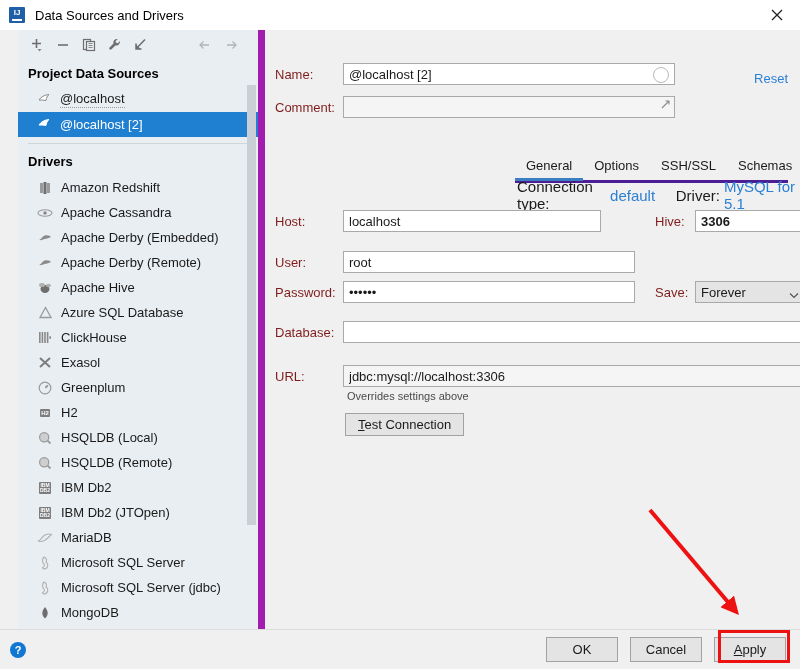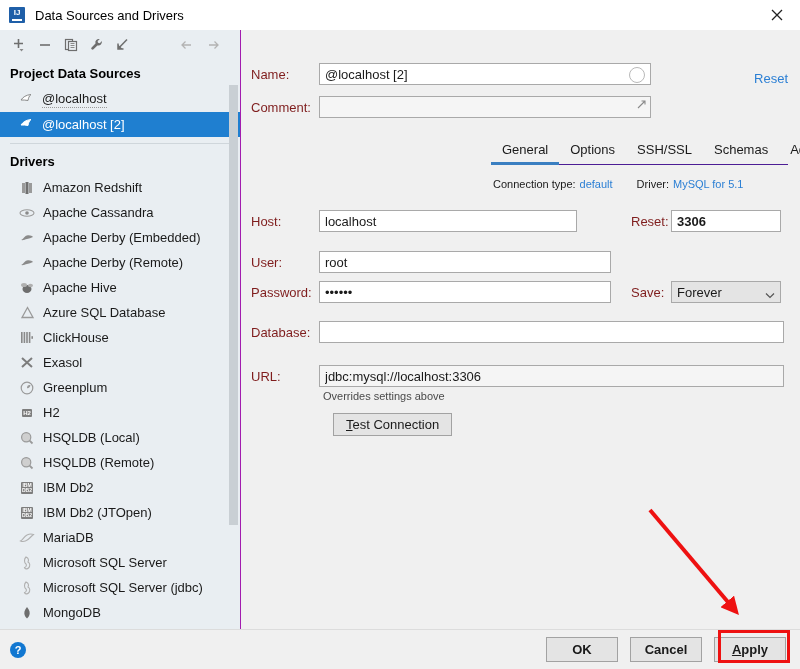--- a/index.html
+++ b/index.html
@@ -64,22 +64,23 @@
     display: flex;
     min-height: 0;
     position: relative;
   }
 
   
   .left-panel {
     width: 240px; flex: 0 0 240px;
     background: #f97316;
     display: flex; flex-direction: column;
-    border-right: 1px solid #a21caf;
-    position: relative;
+    border-right: 7px solid #a21caf;
+    position: relative;
+    margin-left: 18px;
   }
   .toolbar {
     height: 30px; flex: 0 0 30px;
     display: flex; align-items: center;
     padding-left: 6px;
     background: #e9eef2;
     position: relative;
   }
   .tb-btn {
     width: 26px; height: 24px;
@@ -209,42 +210,42 @@
   .comment-wrap { position: relative; }
   .comment-expand {
     position: absolute; right: 4px; top: 3px;
     color: #8a8a8a;
     cursor: pointer;
     line-height: 14px;
   }
 
   
   .tabs {
-    position: absolute; left: 250px; top: 104px;
+    position: absolute; left: 250px; top: 120px;
     right: 12px;
     height: 30px;
-    border-bottom: 1px solid #4c1d95;
+    border-bottom: 3px solid #4c1d95;
     display: flex; align-items: flex-end;
   }
   .tab {
     padding: 0 11px 7px 11px;
     font-size: 13px;
     color: #1a1a1a;
     cursor: pointer;
     position: relative;
   }
   .tab.active::after {
     content:"";
     position:absolute; left:0; right:0; bottom:-1px;
     height: 3px; background: #3a7fc1;
   }
 
   .conn-line {
     position: absolute; left: 252px; top: 148px;
-    font-size: 11px; color: #1a1a1a;
+    font-size: 15px; color: #1a1a1a;
     display: flex; align-items: center; gap: 4px;
   }
   .link { color: #2b7fd4; cursor: pointer; }
 
   .hint {
     position: absolute;
     font-size: 11px; color: #4a4a4a;
   }
   .btn {
     box-sizing: border-box;
@@ -276,21 +277,21 @@
     border-radius: 50%;
     background: #1177d1;
     color: #fff; font-size: 11px; font-weight: bold;
     display:flex; align-items:center; justify-content:center;
     cursor: pointer;
   }
   .footer-btns {
     position: absolute; right: 14px; top: 7px;
     display: flex; gap: 12px;
   }
-  .footer-btns .btn { min-width: 72px; text-align:center; padding:0; height:25px; line-height: 23px; font-weight: bold;}
+  .footer-btns .btn { min-width: 72px; text-align:center; padding:0; height:25px; line-height: 23px;}
 
   
   .anno {
     position: absolute; inset: 0;
     pointer-events: none;
   }
   .anno-box {
     position: absolute;
     border: 3px solid #ee1111;
     box-sizing: border-box;
@@ -586,21 +587,21 @@
         <span style="width:16px;"></span>
         <span>Driver:</span>
         <span class="link">MySQL for 5.1</span>
       </div>
 
       <div class="frow" style="left:10px; top:180px;">
         <span class="flabel" style="width:68px;">Host:</span>
         <input class="fin" style="width: 258px;" value="localhost">
       </div>
       <div class="frow" style="left:390px; top:180px;">
-        <span class="flabel" style="width:40px;">Reset:</span>
+        <span class="flabel" style="width:40px;">Hive:</span>
         <input class="fin" style="width: 110px; font-weight: bold;" value="3306">
       </div>
 
       <div class="frow" style="left:10px; top:221px;">
         <span class="flabel" style="width:68px;">User:</span>
         <input class="fin" style="width: 292px;" value="root">
       </div>
 
       <div class="frow" style="left:10px; top:251px;">
         <span class="flabel" style="width:68px;">Password:</span>
@@ -622,21 +623,21 @@
         <span class="flabel" style="width:68px;">Database:</span>
         <input class="fin" style="width: 465px;" value="">
       </div>
 
       <div class="frow" style="left:10px; top:335px;">
         <span class="flabel" style="width:68px;">URL:</span>
         <input class="fin readonlyish" style="width: 465px;" value="jdbc:mysql://localhost:3306">
       </div>
       <div class="hint" style="left:82px; top:360px;">Overrides settings above</div>
 
-      <button class="btn" style="position:absolute; left:92px; top:383px;"><span class="mnem">T</span><span>est Connection</span></button>
+      <button class="btn" style="position:absolute; left:80px; top:383px;"><span class="mnem">T</span><span>est Connection</span></button>
 
     </div>
   </div>
 
   <div class="footer">
     <div class="help-icon">?</div>
     <div class="footer-btns">
       <button class="btn">OK</button>
       <button class="btn">Cancel</button>
       <button class="btn"><span class="mnem">A</span><span>pply</span></button>

